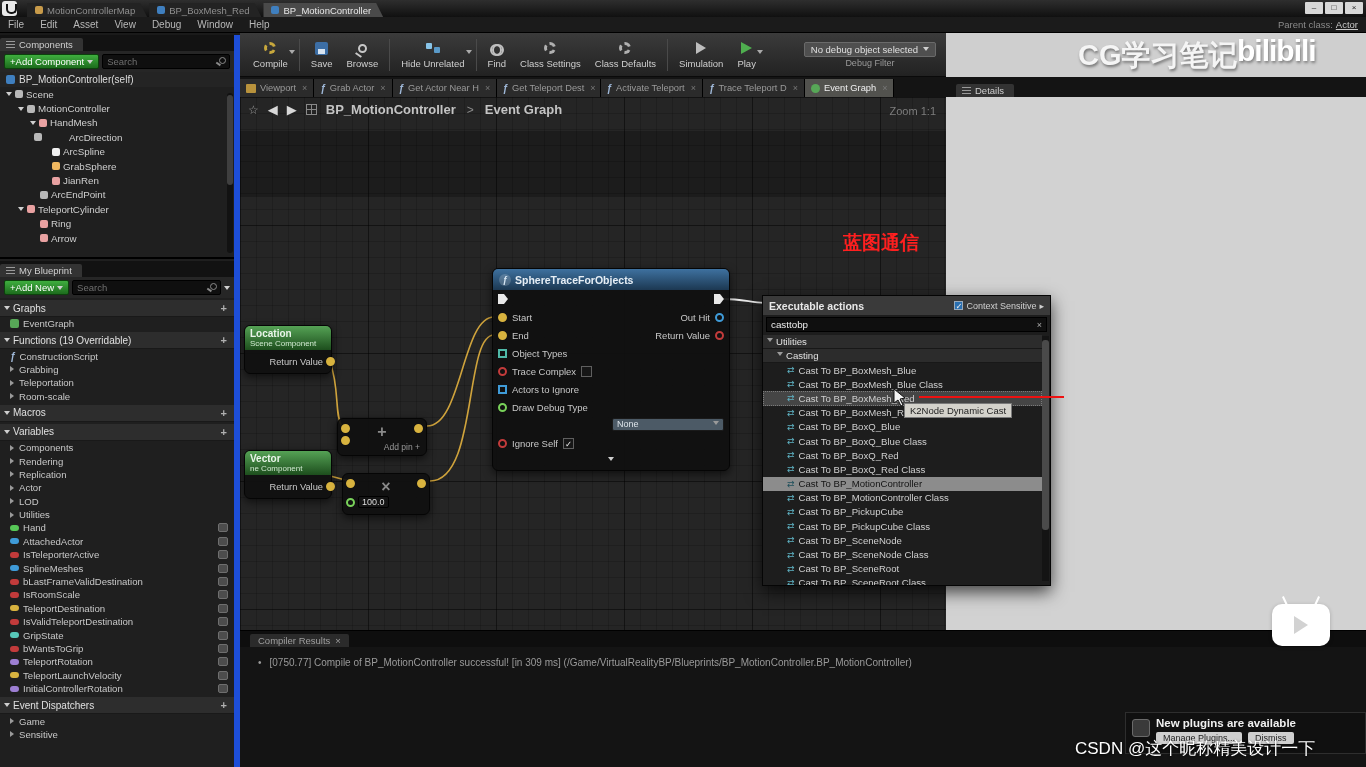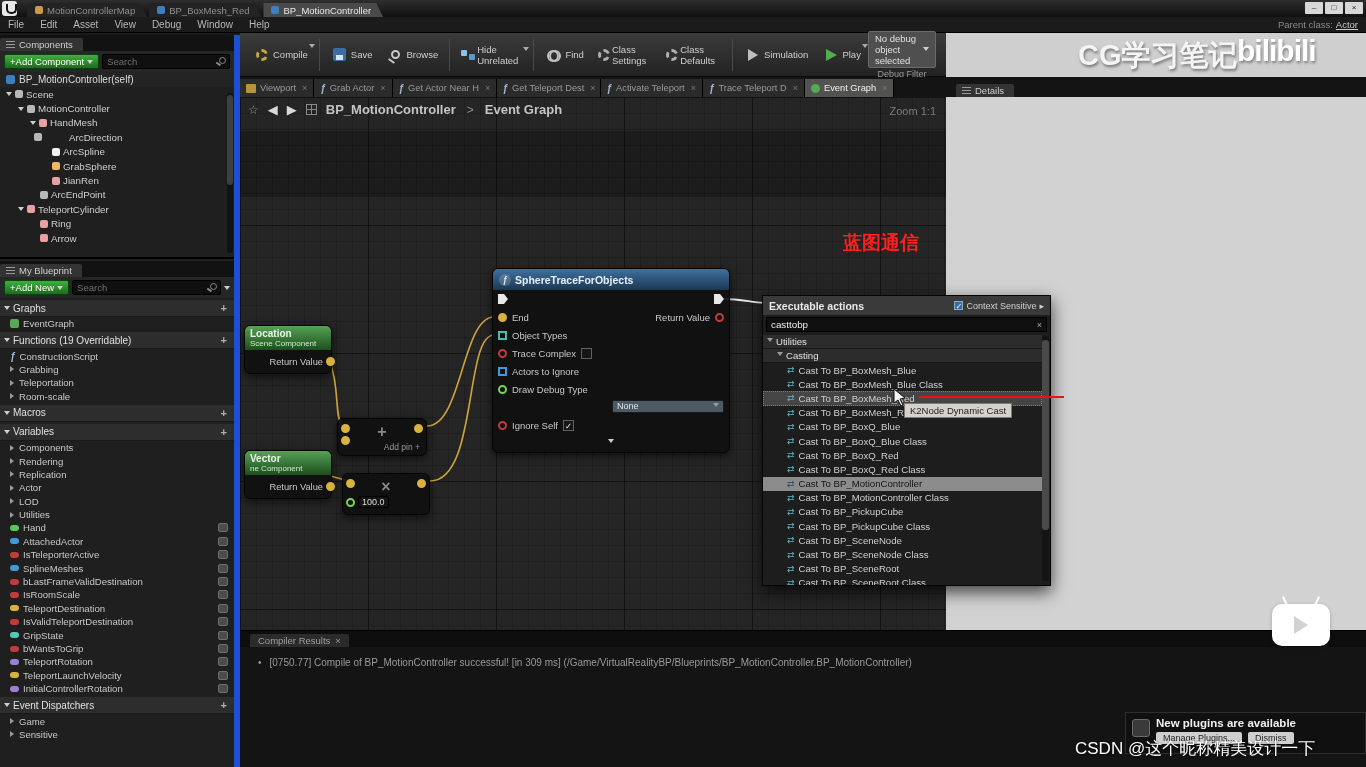--- a/index.html
+++ b/index.html
@@ -53,21 +53,21 @@
   .mb-add{color:#b0b0b0;font-weight:bold;font-size:11px;padding:0 3px;}
   .mb-item{height:13.4px;display:flex;align-items:center;font-size:9.6px;color:#c8c8c8;padding-left:10px;white-space:nowrap;position:relative;}
   .mb-pill{width:9px;height:6px;border-radius:3px;margin-right:4px;flex:none;}
   .mb-icon{margin-right:4px;flex:none;}
   .graph-icon{width:9px;height:9px;background:#57a757;border-radius:2px;}
   .fn-ico{color:#9fb8d8;font-style:italic;font-size:10px;font-weight:bold;}
   .mb-badge{position:absolute;right:6px;width:10px;height:9px;background:#4c4c4c;border:1px solid #6e6e6e;border-radius:2px;}
 
   
   #toolbar{position:absolute;left:240px;top:33px;width:706px;height:44px;background:linear-gradient(#3b3b3b,#222);border-bottom:1px solid #0a0a0a;display:flex;align-items:center;padding:0 6px;}
-  .tb-btn{display:flex;flex-direction:row;align-items:center;justify-content:center;padding:1px 7px;color:#cfcfcf;font-size:9.5px;gap:2px;position:relative;}
+  .tb-btn{display:flex;flex-direction:column;align-items:center;justify-content:center;padding:1px 7px;color:#cfcfcf;font-size:9.5px;gap:2px;position:relative;}
   .tb-icon{width:18px;height:16px;display:flex;align-items:center;justify-content:center;}
   .tb-dd{position:absolute;right:0;bottom:13px;width:0;height:0;border:3px solid transparent;border-top:4px solid #aaa;}
   .tb-sep{width:1px;height:32px;background:#0e0e0e;border-right:1px solid #4a4a4a;margin:0 4px;}
   .gear{width:12px;height:12px;border:3px dashed #c8a83c;border-radius:50%;}
   .gear.gray{border-color:#b0b0b0;}
   .save-ic{width:13px;height:13px;background:#3c6ea5;border-radius:2px;position:relative;}
   .save-ic::after{content:"";position:absolute;left:3px;bottom:1px;width:7px;height:5px;background:#d8e4f0;}
   .mag-big{width:9px;height:9px;border:2px solid #c8c8c8;border-radius:50%;position:relative;}
   .mag-big::after{content:"";position:absolute;left:-5px;top:8px;width:7px;height:2px;background:#c8c8c8;transform:rotate(35deg);}
   .nodes-ic{width:14px;height:10px;position:relative;}
@@ -683,20 +683,30 @@
           <div class="st-left">
             <span class="pin pin-exec"></span>
           </div>
           <div class="st-right">
             <span class="pin pin-exec"></span>
           </div>
         </div>
         <div class="st-row">
           <div class="st-left">
             <span class="pin circle gold filled"></span>
+            <span>Start</span>
+          </div>
+          <div class="st-right">
+            <span>Out Hit</span>
+            <span class="pin circle blue"></span>
+          </div>
+        </div>
+        <div class="st-row">
+          <div class="st-left">
+            <span class="pin circle gold filled"></span>
             <span>End</span>
           </div>
           <div class="st-right">
             <span>Return Value</span>
             <span class="pin circle red"></span>
           </div>
         </div>
         <div class="st-row">
           <div class="st-left">
             <span class="pin grid cyan"></span>

